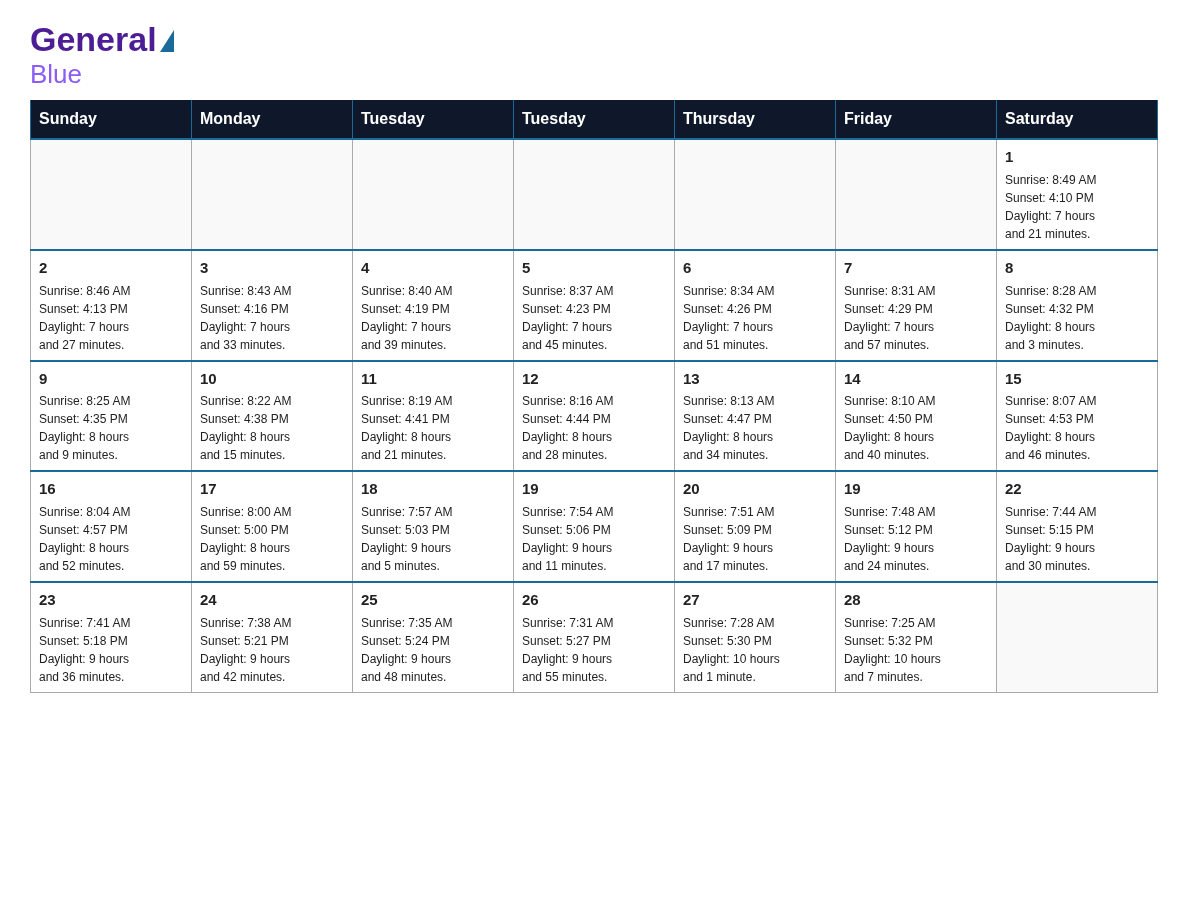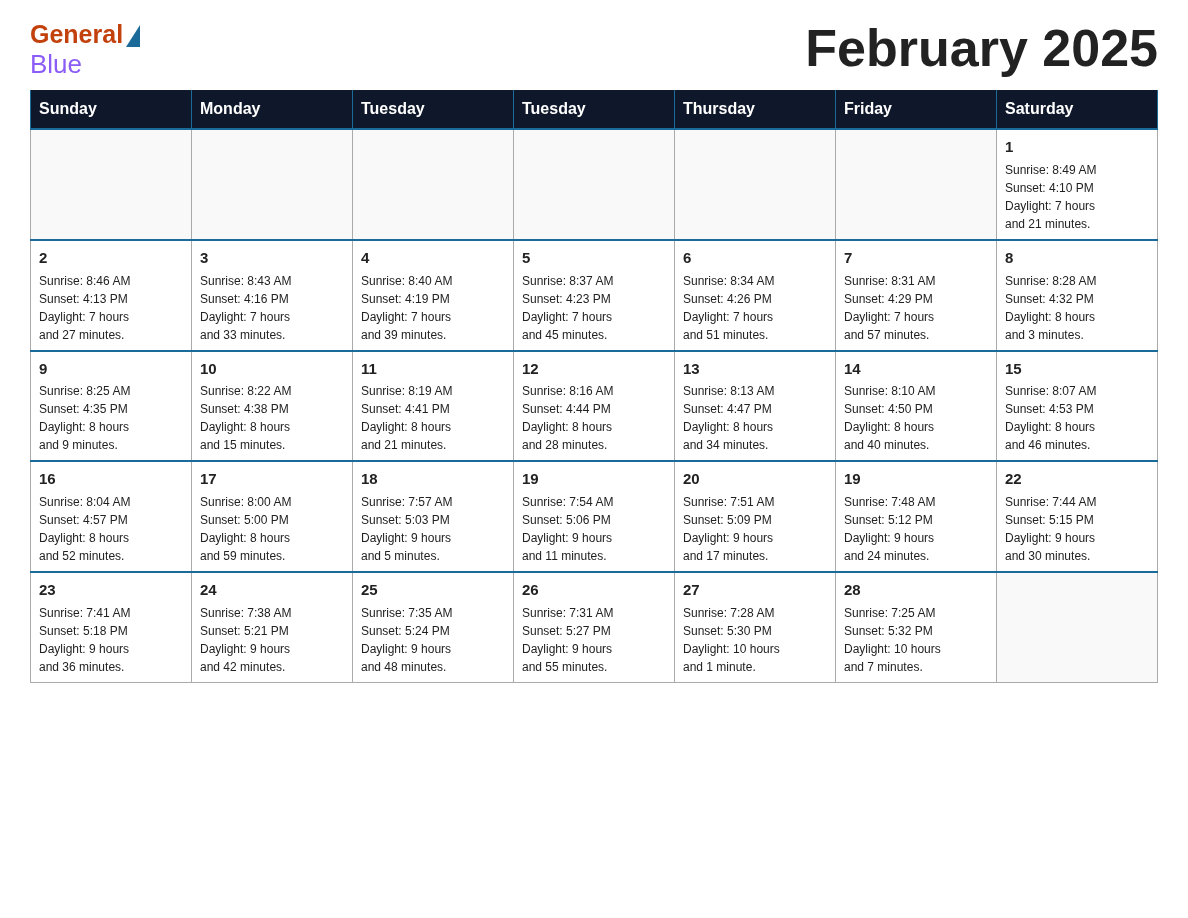--- a/index.html
+++ b/index.html
@@ -19,23 +19,23 @@
     .logo {
       display: flex;
       flex-direction: column;
       align-items: flex-start;
     }
     .logo-top {
       display: flex;
       align-items: center;
     }
     .logo-general {
-      font-size: 25px;
-      font-weight: bold;
-      color: #c2410c;
+      font-size: 34px;
+      font-weight: bold;
+      color: #4c1d95;
     }
     .logo-triangle {
       width: 0;
       height: 0;
       border-left: 14px solid transparent;
       border-right: 0px solid transparent;
       border-bottom: 22px solid #1a6b9a;
       margin-left: 3px;
       margin-top: 2px;
     }
@@ -108,21 +108,20 @@
 
 <div class="header">
   <div class="logo">
     <div class="logo-top">
       <span class="logo-general">General</span>
       <div class="logo-triangle"></div>
     </div>
     <span class="logo-blue">Blue</span>
   </div>
   <div class="title-section">
-    <div class="month-title">February 2025</div>
   </div>
 </div>
 
 <table class="calendar">
   <thead>
     <tr>
       <th>Sunday</th>
       <th>Monday</th>
       <th>Tuesday</th>
       <th>Tuesday</th>

